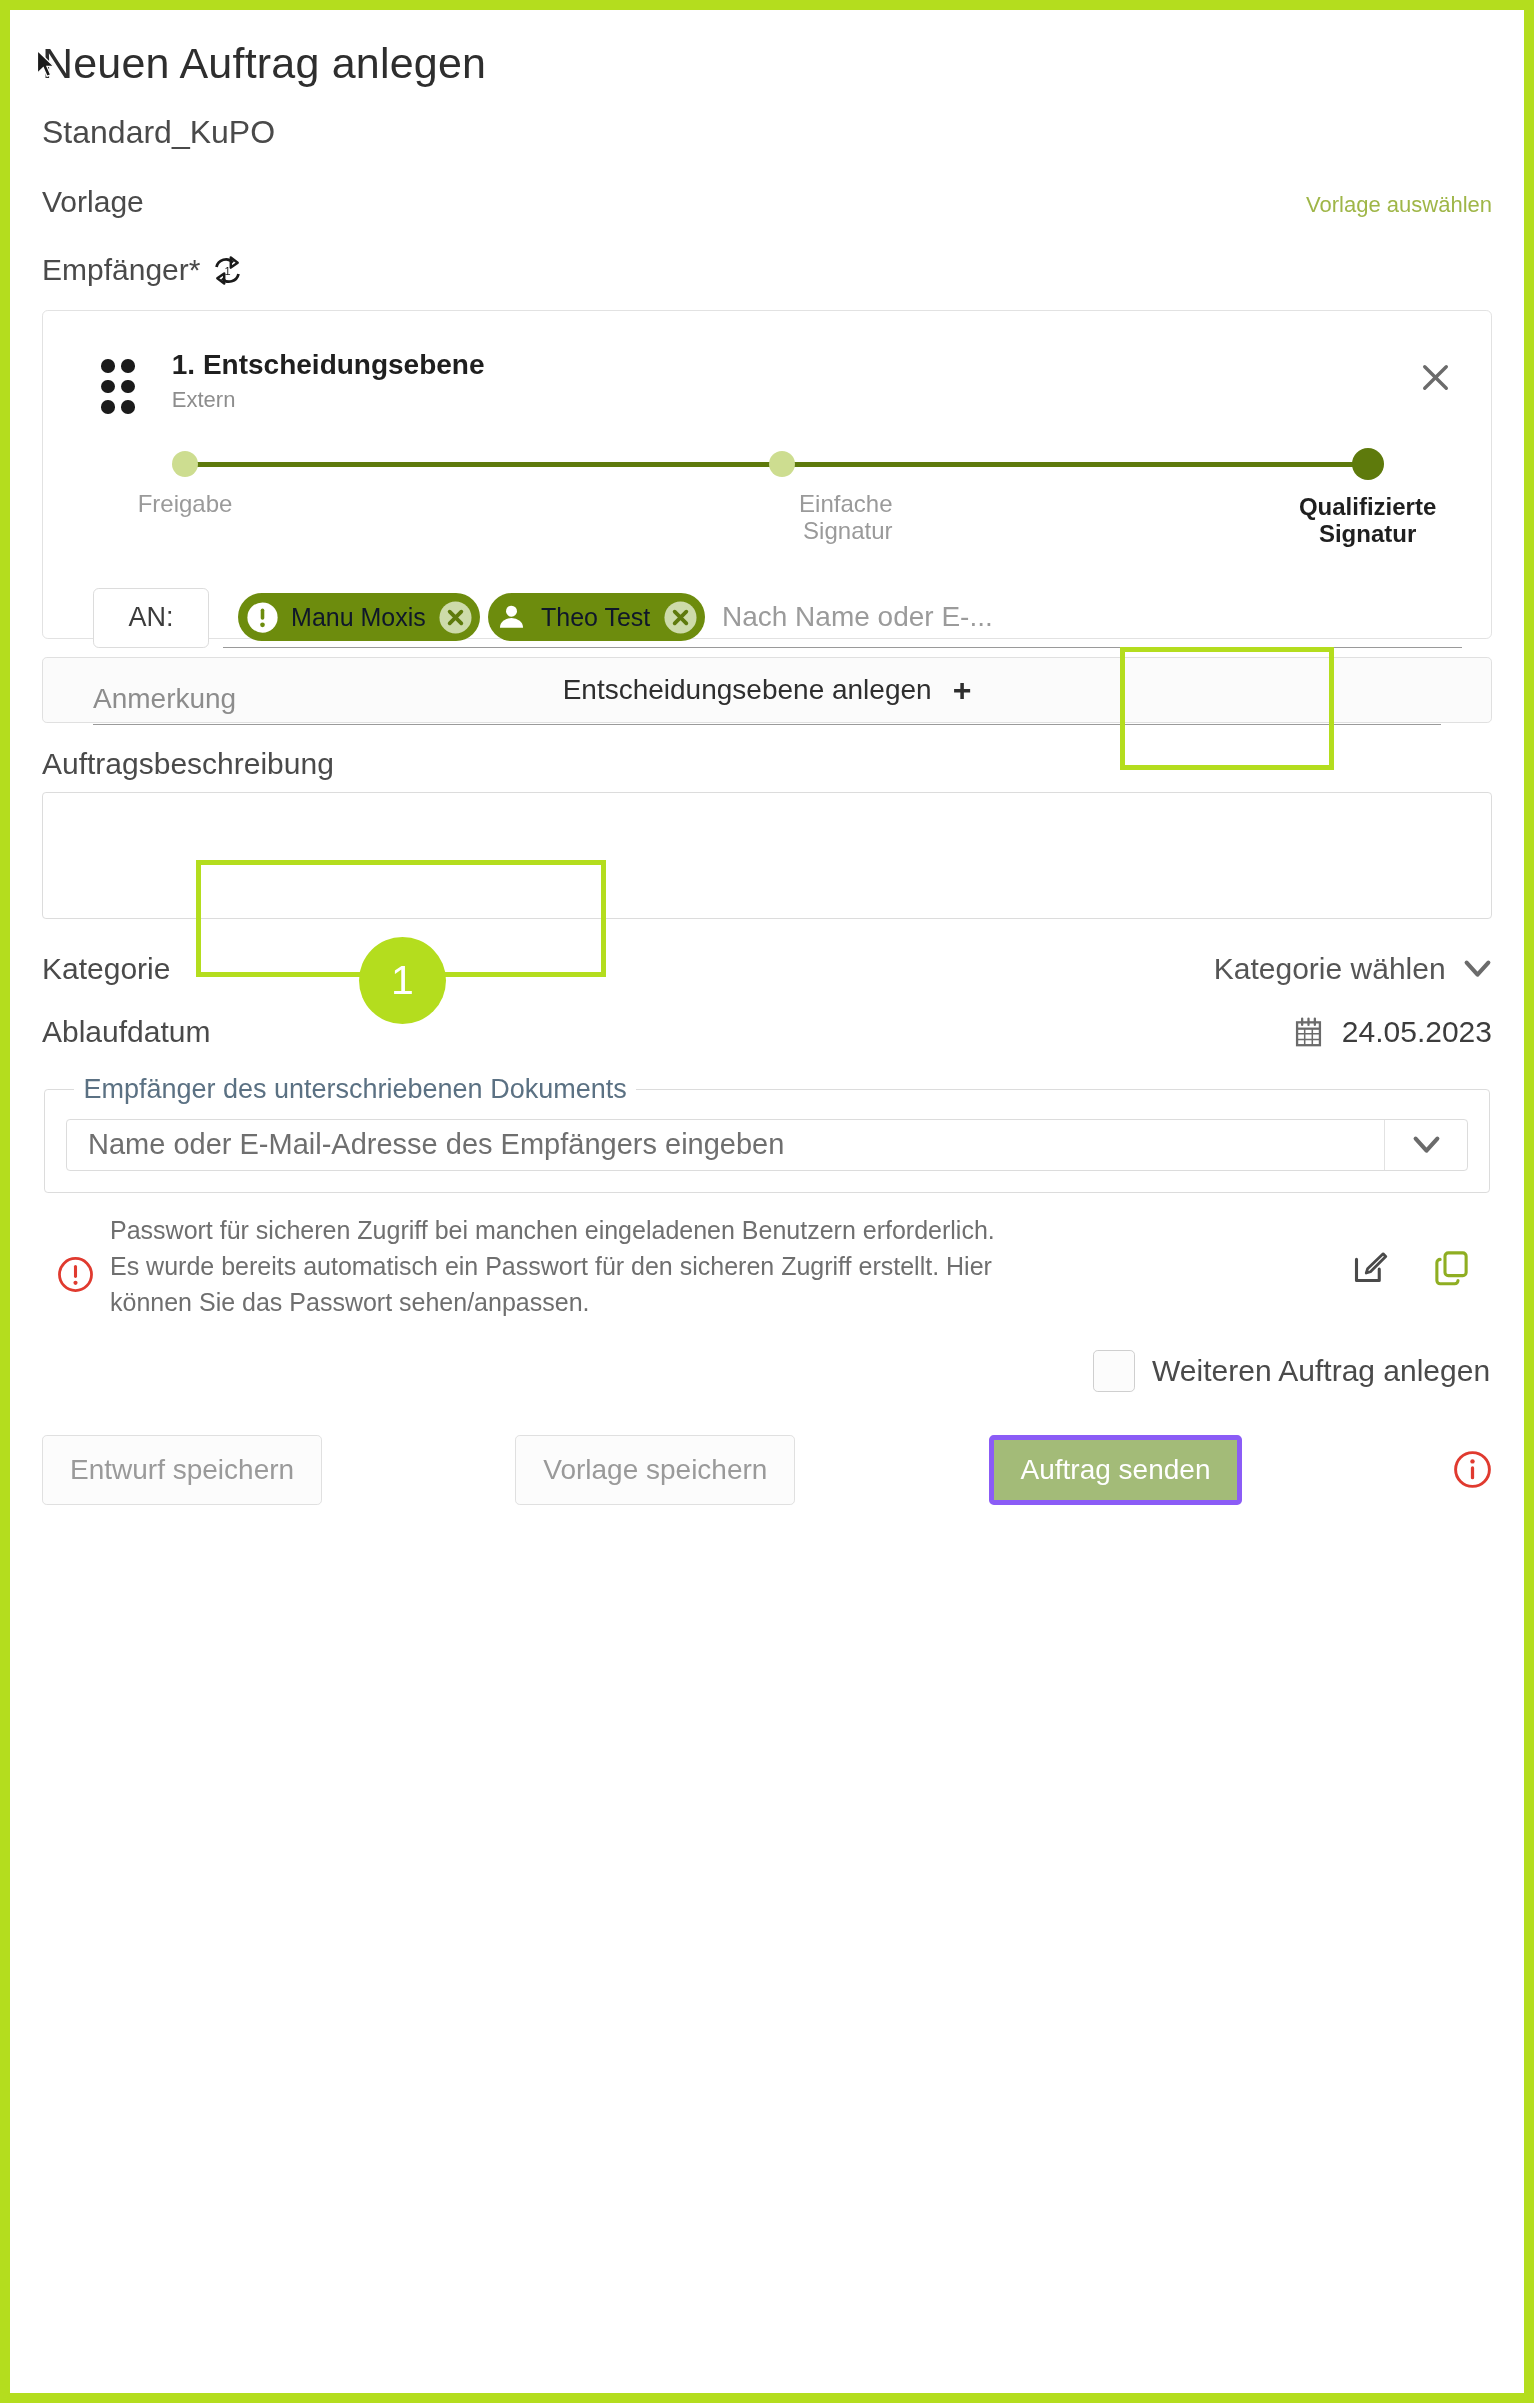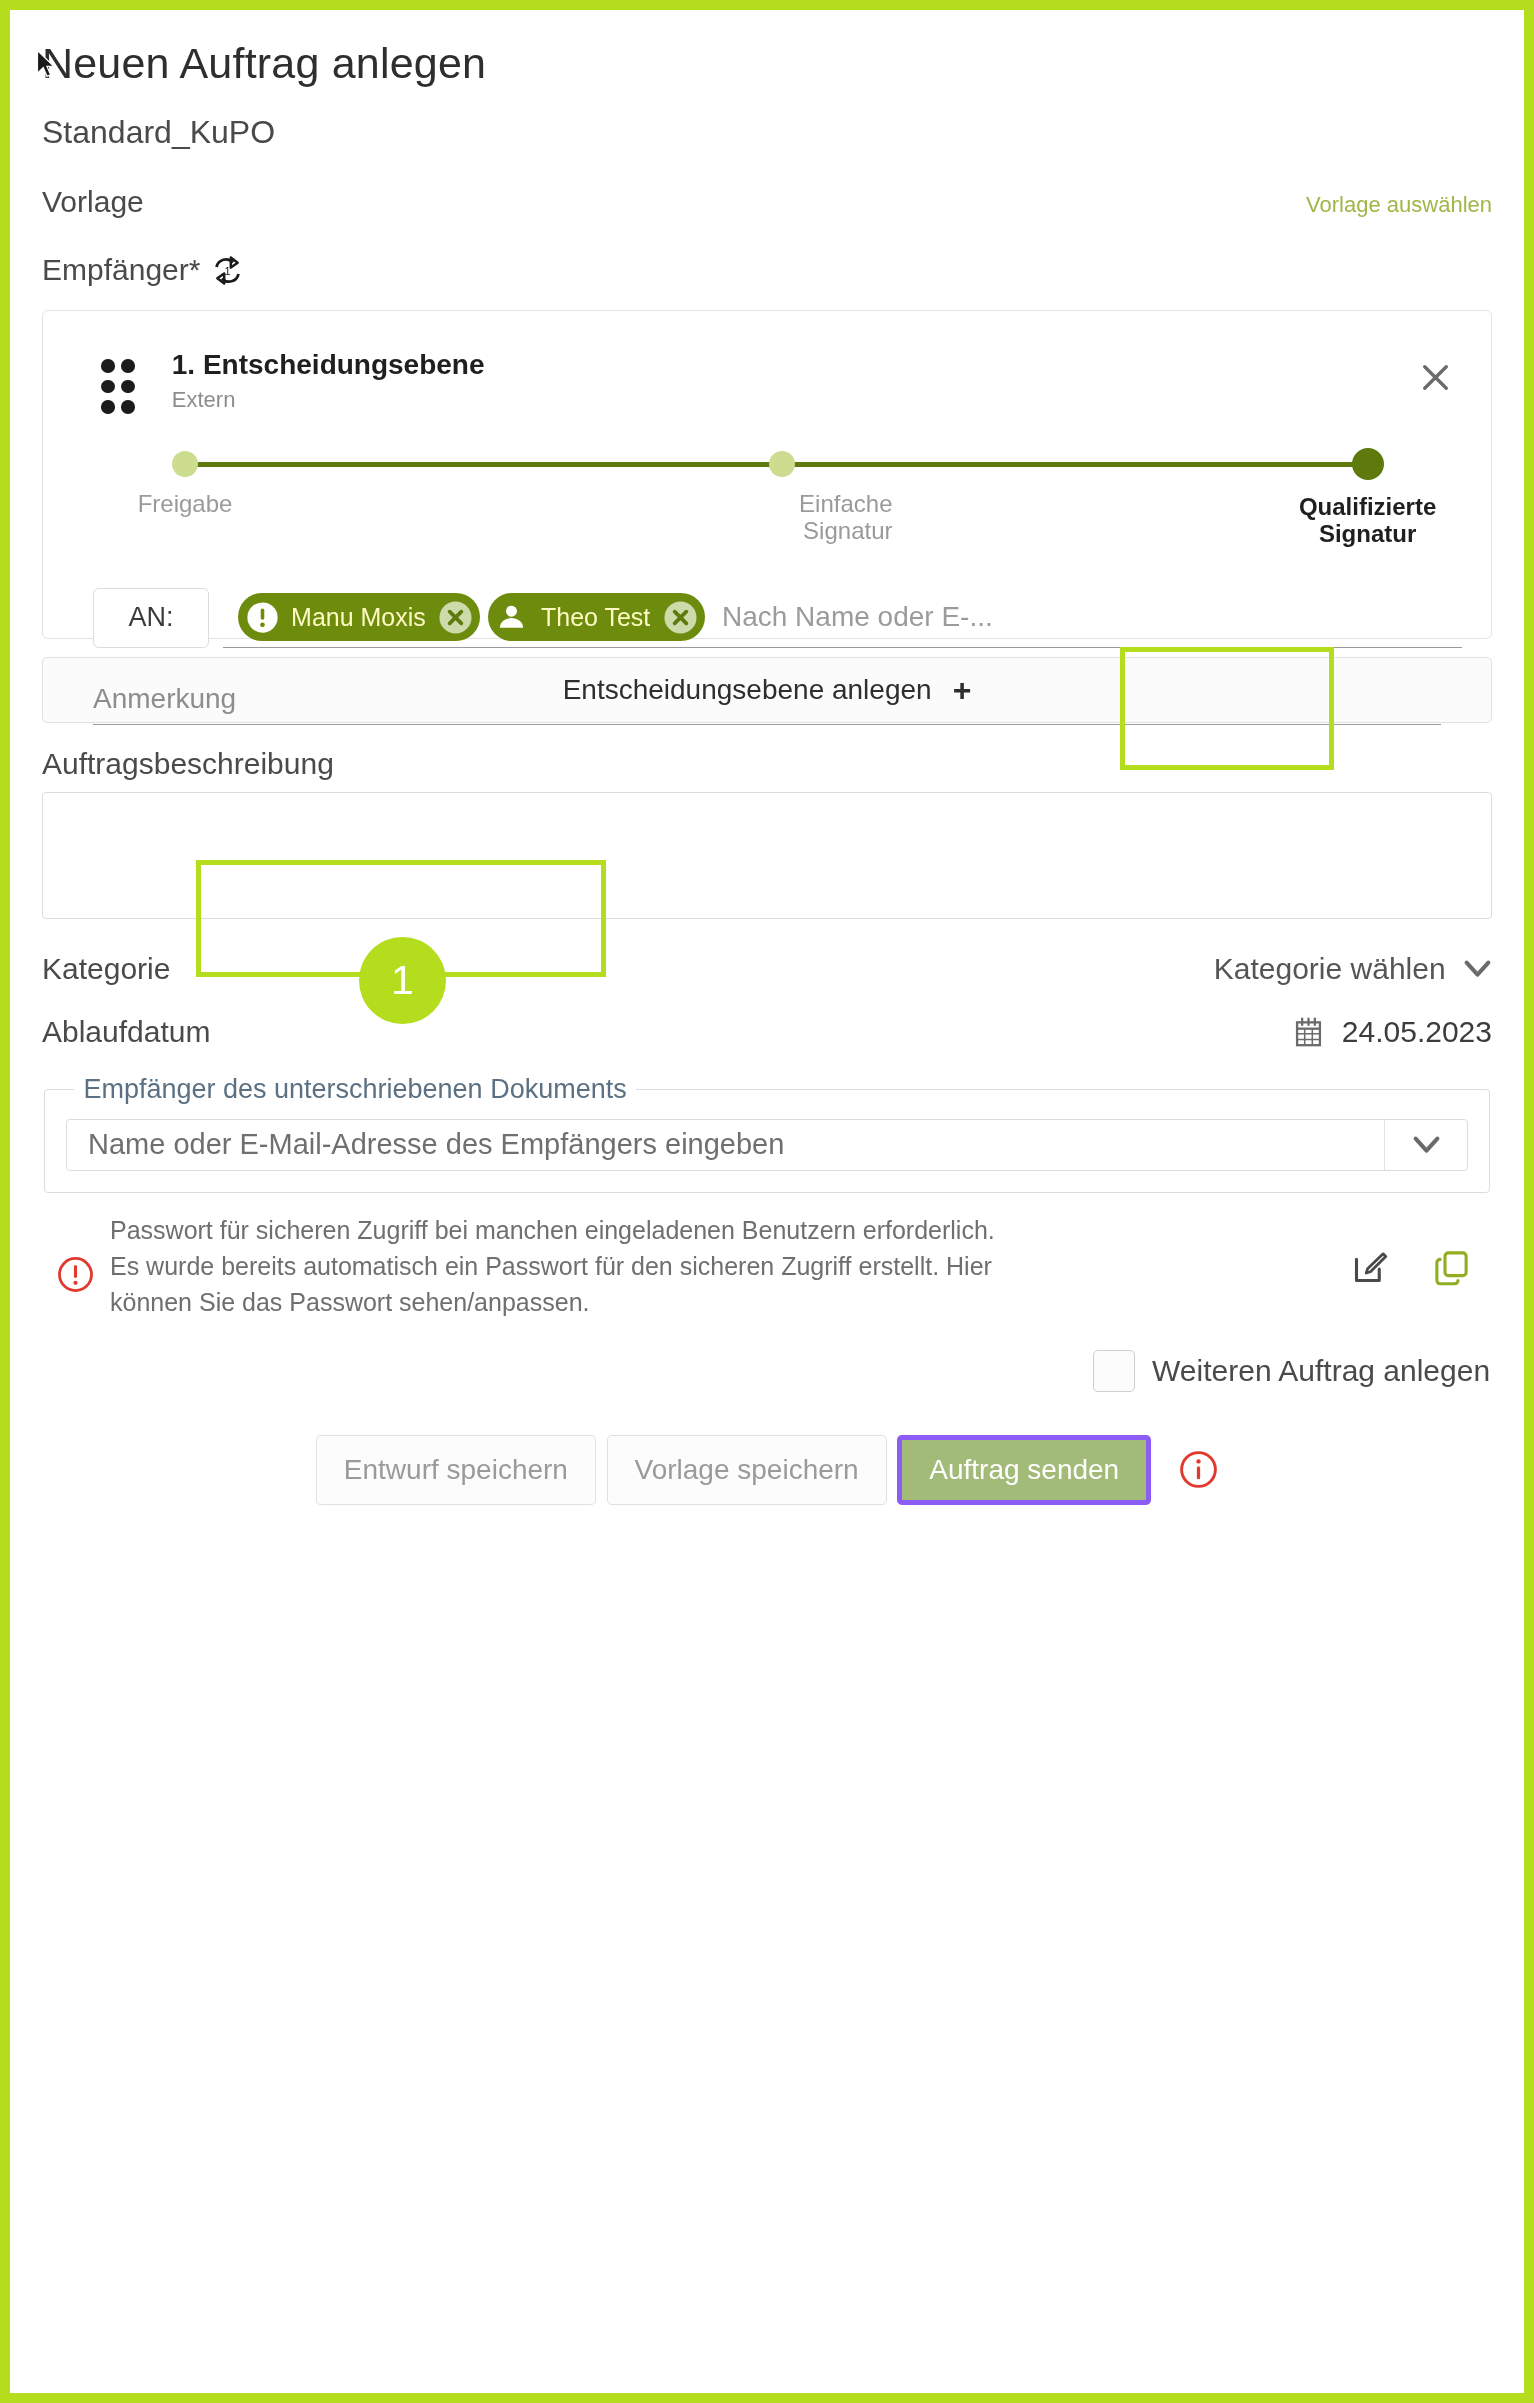--- a/index.html
+++ b/index.html
@@ -198,21 +198,21 @@
     padding-left: 15.4px;
   }
   .chip {
     display: flex;
     align-items: center;
     gap: 10.6px;
     background: #6d8c0d;
     border-radius: 965px;
     height: 48px;
     padding: 0 6.8px 0 7.7px;
-    color: #fef9c3;
+    color: #0f172a;
     font-size: 25px;
     white-space: nowrap;
     cursor: pointer;
   }
   .chip-ico { width: 33px; height: 33px; display: block; flex: 0 0 auto; }
   .chip-label { padding: 0 1.9px; }
   .chip-x { width: 35px; height: 35px; display: block; flex: 0 0 auto; cursor: pointer; }
   .chips-input {
     border: 0; outline: 0;
     font-size: 28px; color: #9b9b9b;
@@ -351,21 +351,21 @@
     border-radius: 4.8px;
     background: #fcfcfc;
     cursor: pointer;
   }
   .chk-label { font-size: 30px; color: #4a4a4a; }
 
   
   .btn-row {
     display: flex;
     align-items: center;
-    justify-content: center;
+    justify-content: space-between;
     gap: 10.6px;
     margin-top: 43px;
   }
   .btn {
     height: 70px;
     border-radius: 4.8px;
     font-family: inherit;
     font-size: 28px;
     display: flex; align-items: center; justify-content: center;
     cursor: pointer;

